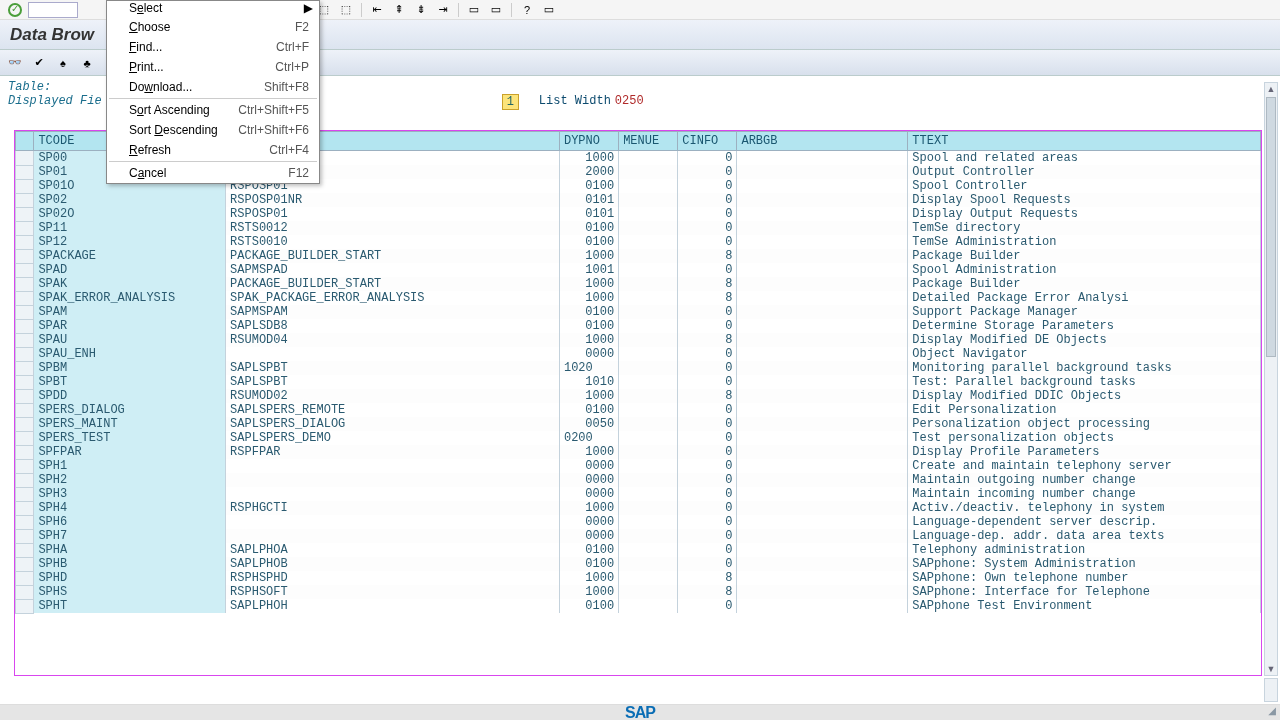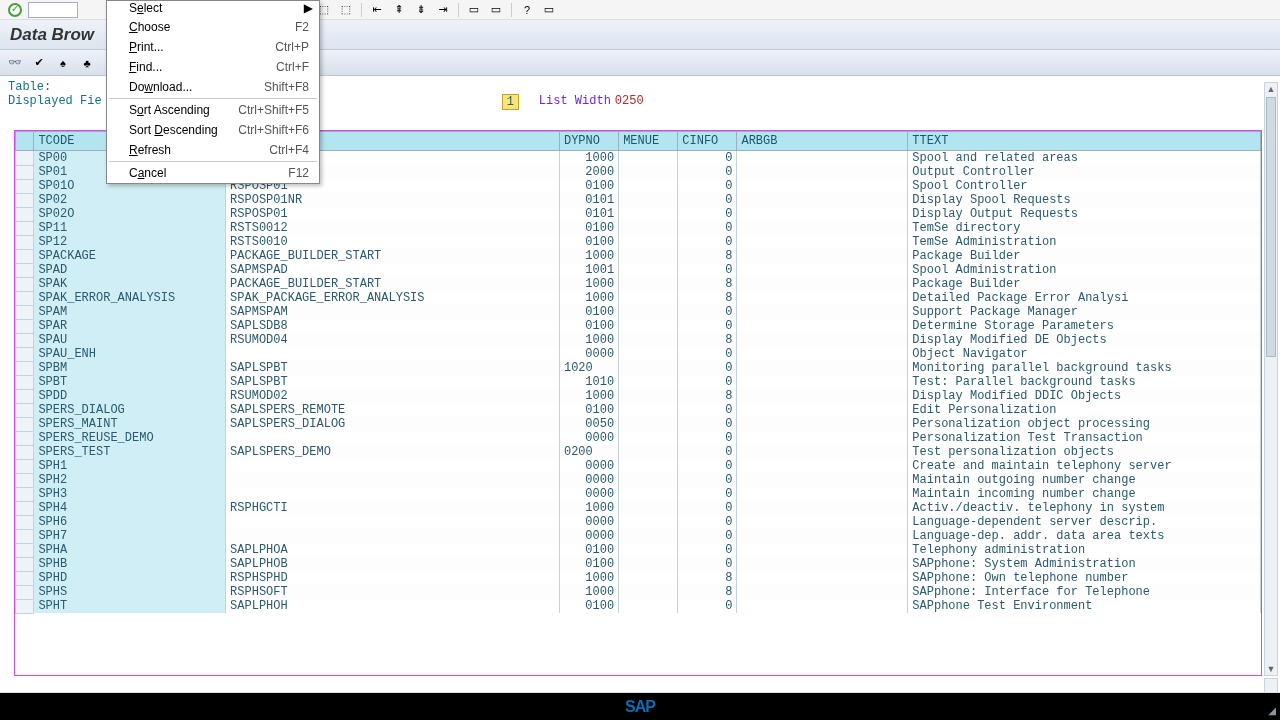--- a/index.html
+++ b/index.html
@@ -13,23 +13,23 @@
 .sep { width: 1px; height: 14px; background: #ccc; margin: 0 2px; }
 
 .title-bar { background: linear-gradient(#eef2f9,#dce4f0); height: 30px; display: flex; align-items: center; padding: 0 10px; border-bottom: 1px solid #bcc; }
 .title-text { font-size: 17px; font-weight: bold; color: #333; font-style: italic; }
 .title-count { margin-left: 180px; font-size: 17px; font-weight: bold; color: #333; font-style: italic; }
 
 .subtoolbar { background: linear-gradient(#eef2f9,#d8e0ec); height: 26px; display: flex; align-items: center; padding: 0 6px; gap: 6px; border-bottom: 1px solid #bcc; }
 
 .info-area { padding: 4px 8px; font-family: "Courier New", monospace; font-size: 12px; color: #266; }
 .info-row { display: flex; }
-.info-label { color: #1a6d8c; }
+.info-label { color: #1a6d8c; font-style: italic; }
 .yellow-badge { background:#fce47a; border:1px solid #caa12a; padding:0 4px; margin-right:12px; margin-left: 400px;}
-.list-width-label { color:#6d28d9; margin-left: 8px; margin-right:4px; }
+.list-width-label { color:#0c4a6e; margin-left: 8px; margin-right:4px; }
 .list-width-val { color:#b02a2a; }
 
 .table-wrap { position: absolute; top: 130px; left: 14px; right: 18px; bottom: 44px; overflow: hidden; font-family: "Courier New", monospace; font-size: 12px; border:1px solid #d946ef;}
 table { border-collapse: collapse; width: 100%; }
 th { background:#b3e5f0; color:#1a5770; text-align:left; padding:2px 4px; border:1px solid #9cb0c0; font-weight:normal; font-family: "Courier New", monospace; font-size:12px; overflow:hidden; white-space:nowrap;}
 td { padding:0px 4px; border-left:1px solid #c4d2dc; border-right:1px solid #c4d2dc; font-family:"Courier New",monospace; color:#2a5a70; white-space:nowrap; line-height:14px; height:14px; overflow:hidden;}
 td.sel { width:12px; background:#eef3f7; border:1px solid #c4d2dc; }
 td.tcode { background:#cfeef5; }
 tr:nth-child(even) td:not(.sel):not(.tcode){ background:#fdfdfd;}
 tr:nth-child(odd) td:not(.sel):not(.tcode){ background:#fff;}
@@ -42,21 +42,21 @@
 .cm-first { padding-top:0px; padding-bottom:2px;}
 .cm-shortcut { color:#555;text-align:center; }
 
 .scrollbar-v { position:absolute; top:82px; right:2px; width:14px; bottom:44px; background:#edf1f5; border:1px solid #c8d4de;}
 .sv-thumb { position:absolute; top:14px; left:1px; right:1px; height:260px; background:#cfd9e1; border:1px solid #aeb9c2;}
 .sv-btn { position:absolute; left:0; right:0; height:12px; display:flex; align-items:center; justify-content:center; color:#667; font-size:9px;}
 .sv-up{top:0;} .sv-dn{bottom:0;}
 
 .scrollbar-v2 { position:absolute; right:2px; bottom:18px; width:14px; height:24px; background:#edf1f5; border:1px solid #c8d4de;}
 
-.footer { position:absolute; bottom:0; left:0; right:0; height:28px; background:#000000; display:flex; align-items:center; justify-content:center; border-top:1px solid #ddd;}
+.footer { position:absolute; bottom:0; left:0; right:0; height:16px; background:#e5e5e5; display:flex; align-items:center; justify-content:center; border-top:1px solid #ddd;}
 .sap-logo { font-weight:bold; font-size:16px; color:#0a6db5; letter-spacing:-1px;}
 .footer-right-arrow { position:absolute; right:4px; bottom:4px; color:#8a98a4; font-size:10px;}
 
 .col-sel{width:14px} .col-tcode{width:130px} .col-pgm{width:254px} .col-dypno{width:38px} .col-menue{width:36px} .col-cinfo{width:36px} .col-arbgb{width:130px} .col-ttext{width:230px}
 </style>
 </head>
 <body>
 
 <div class="toolbar-top">
   <span class="tb-icon">
@@ -315,37 +315,37 @@
           <td class="tcode">SPERS_MAINT</td>
           <td>SAPLSPERS_DIALOG</td>
           <td style="text-align:right">0050</td>
           <td></td>
           <td style="text-align:right">0</td>
           <td></td>
           <td>Personalization object processing</td>
         </tr>
         <tr>
           <td class="sel"></td>
-          <td class="tcode">SPERS_REUSE_DEMO</td>
-          <td></td>
-          <td style="text-align:right">0000</td>
-          <td></td>
-          <td style="text-align:right">0</td>
-          <td></td>
-          <td>Personalization Test Transaction</td>
-        </tr>
-        <tr>
-          <td class="sel"></td>
           <td class="tcode">SPERS_TEST</td>
           <td>SAPLSPERS_DEMO</td>
           <td style="text-align:left">0200</td>
           <td></td>
           <td style="text-align:right">0</td>
           <td></td>
           <td>Test personalization objects</td>
+        </tr>
+        <tr>
+          <td class="sel"></td>
+          <td class="tcode">SPFPAR</td>
+          <td>RSPFPAR</td>
+          <td style="text-align:right">1000</td>
+          <td></td>
+          <td style="text-align:right">0</td>
+          <td></td>
+          <td>Display Profile Parameters</td>
         </tr>
         <tr>
           <td class="sel"></td>
           <td class="tcode">SPH1</td>
           <td></td>
           <td style="text-align:right">0000</td>
           <td></td>
           <td style="text-align:right">0</td>
           <td></td>
           <td>Create and maintain telephony server</td>
@@ -458,26 +458,26 @@
     <div class="cm-item has-arrow cm-first">
       <span>S<u>e</u>lect</span>
       <span class="cm-shortcut"></span>
       <span class="cm-arrow">▶</span>
     </div>
     <div class="cm-item">
       <span><u>C</u>hoose</span>
       <span class="cm-shortcut">F2</span>
     </div>
     <div class="cm-item">
+      <span><u>F</u>ind...</span>
+      <span class="cm-shortcut">Ctrl+F</span>
+    </div>
+    <div class="cm-item">
       <span><u>P</u>rint...</span>
       <span class="cm-shortcut">Ctrl+P</span>
-    </div>
-    <div class="cm-item">
-      <span><u>F</u>ind...</span>
-      <span class="cm-shortcut">Ctrl+F</span>
     </div>
     <div class="cm-item">
       <span>Do<u>w</u>nload...</span>
       <span class="cm-shortcut">Shift+F8</span>
     </div>
     <div class="cm-sep"></div>
     <div class="cm-item">
       <span>S<u>o</u>rt Ascending</span>
       <span class="cm-shortcut">Ctrl+Shift+F5</span>
     </div>

